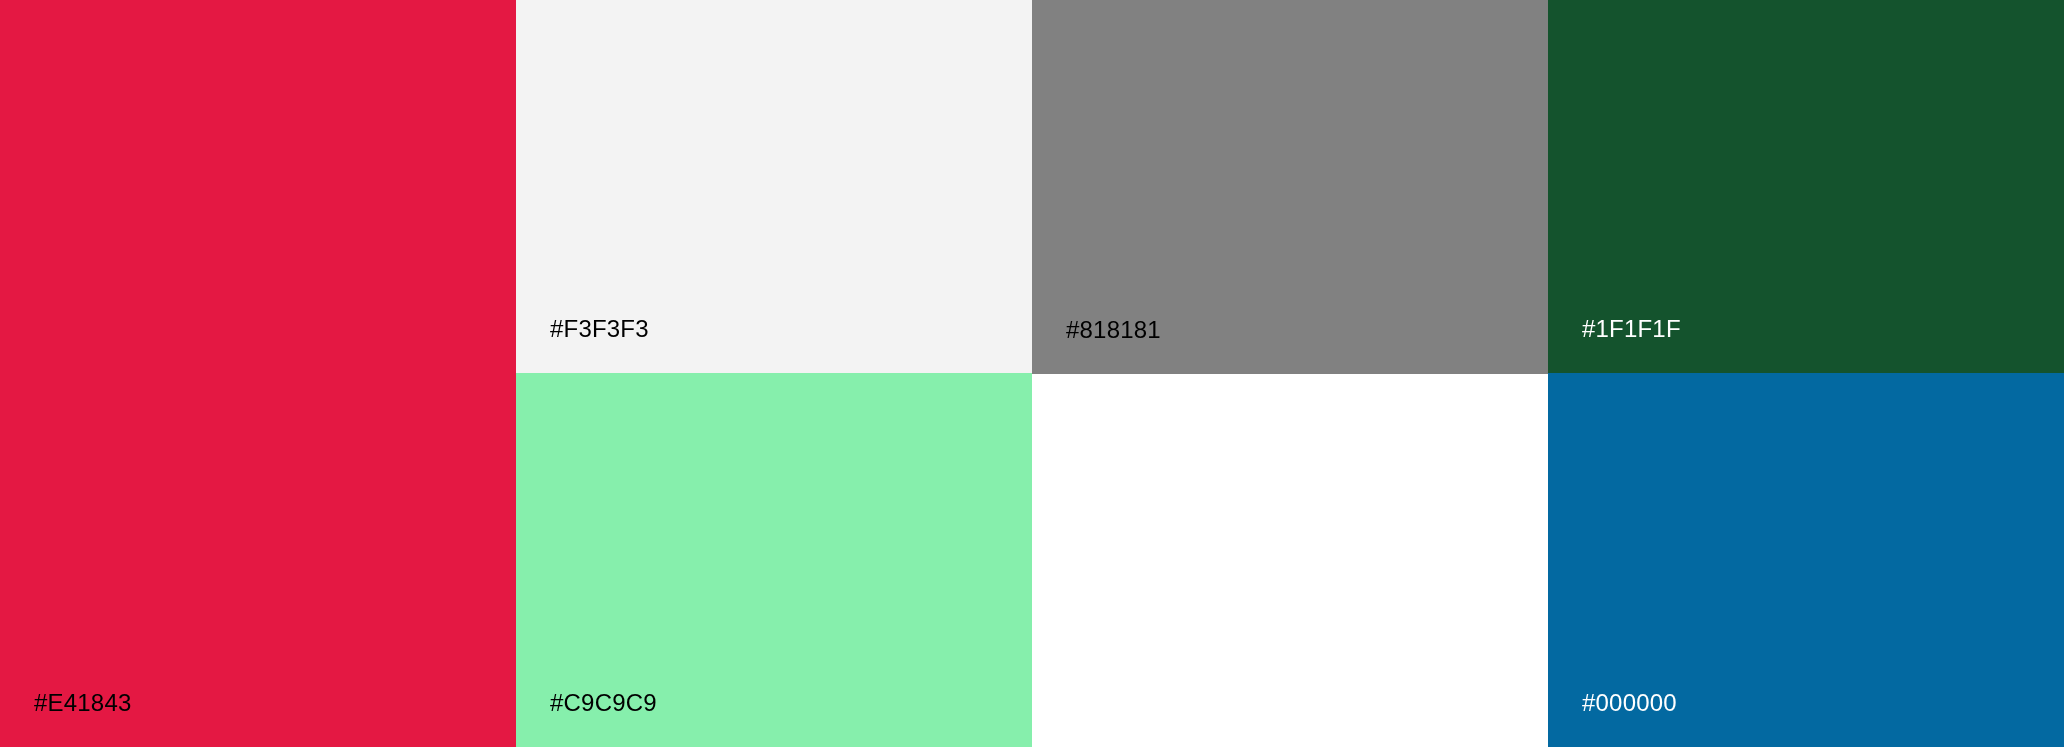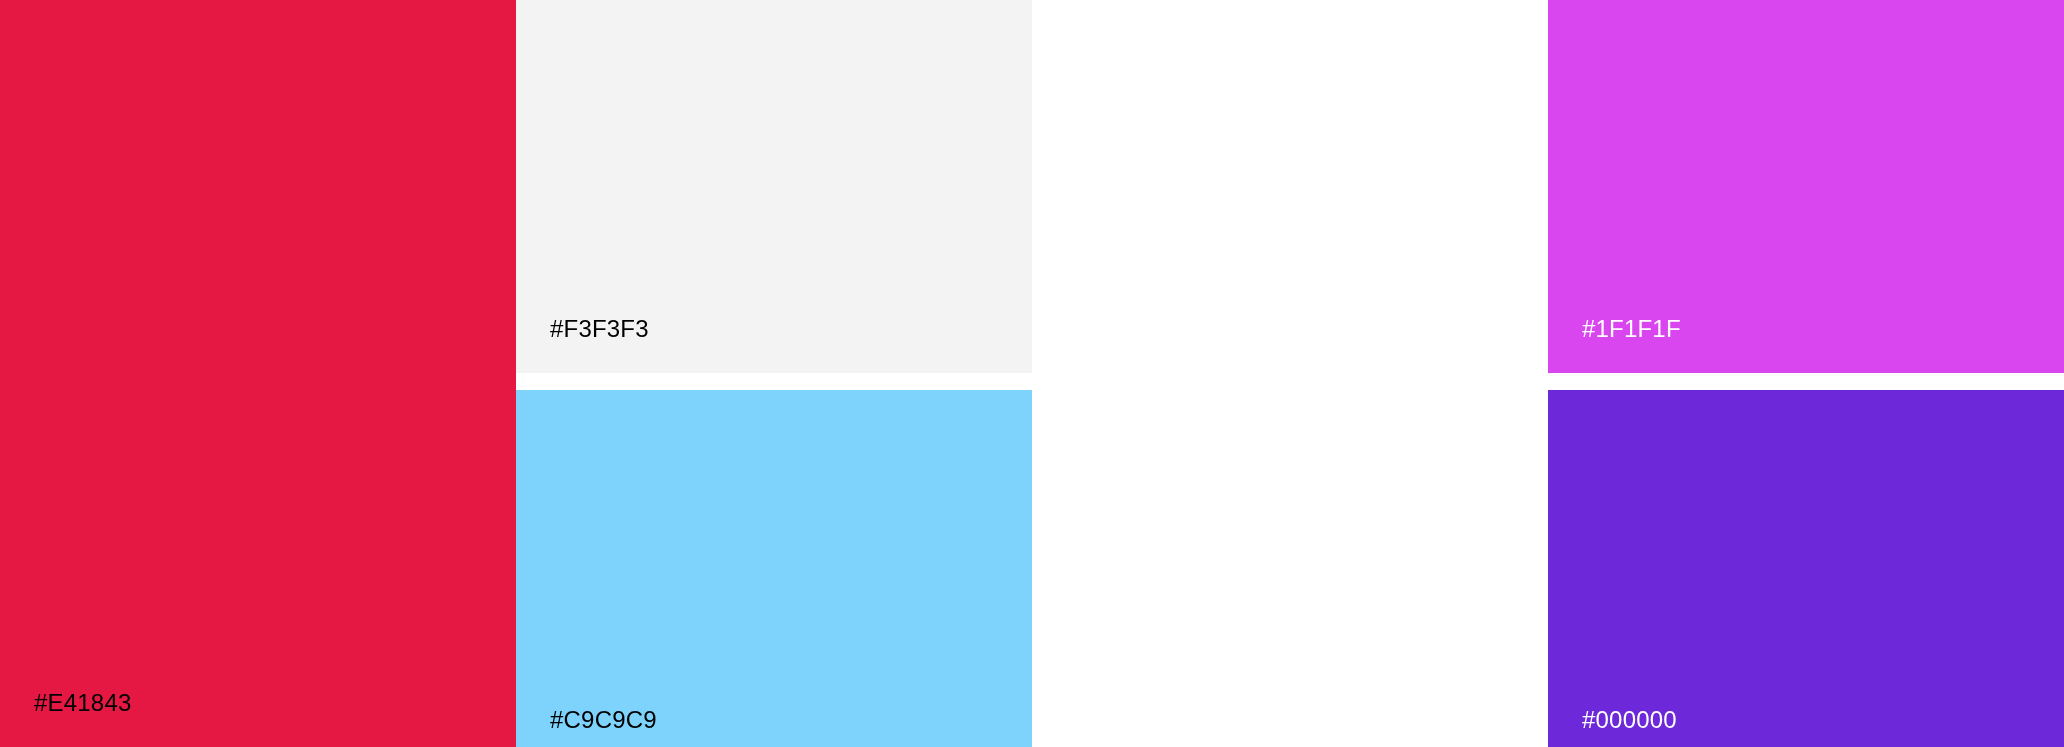--- a/index.html
+++ b/index.html
@@ -20,21 +20,20 @@
     flex-direction: row;
     overflow: hidden;
   }
 
   .column {
     width: 516px;
     height: 597px;
     display: flex;
     flex-direction: column;
     flex: 0 0 516px;
-    gap: 17px;
   }
 
   
   .column.single .swatch {
     height: 747px;
     flex: 0 0 747px;
     padding-left: 28px;
   }
 
   
@@ -73,30 +72,33 @@
   <div class="column single">
     <div class="swatch" style="background-color: rgb(228, 24, 67);">
       <span class="swatch-label" style="color: rgb(0, 0, 0);">#E41843</span>
     </div>
   </div>
 
   <div class="column split">
     <div class="swatch top" style="background-color: rgb(243, 243, 243);">
       <span class="swatch-label" style="color: rgb(0, 0, 0);">#F3F3F3</span>
     </div>
-    <div class="swatch bottom" style="background-color: #7dd3fc;">
+    <div class="swatch bottom" style="background-color: #86efac;">
       <span class="swatch-label" style="color: rgb(0, 0, 0);">#C9C9C9</span>
     </div>
   </div>
 
   <div class="column split">
+    <div class="swatch bottom" style="background-color: rgb(129, 129, 129);">
+      <span class="swatch-label" style="color: rgb(0, 0, 0);">#818181</span>
+    </div>
   </div>
 
   <div class="column split">
-    <div class="swatch top" style="background-color: #d946ef;">
+    <div class="swatch top" style="background-color: #14532d;">
       <span class="swatch-label" style="color: rgb(255, 255, 255);">#1F1F1F</span>
     </div>
-    <div class="swatch bottom" style="background-color: #6d28d9;">
+    <div class="swatch bottom" style="background-color: #0369a1;">
       <span class="swatch-label" style="color: rgb(255, 255, 255);">#000000</span>
     </div>
   </div>
 
 </div>
 
 </body></html>

